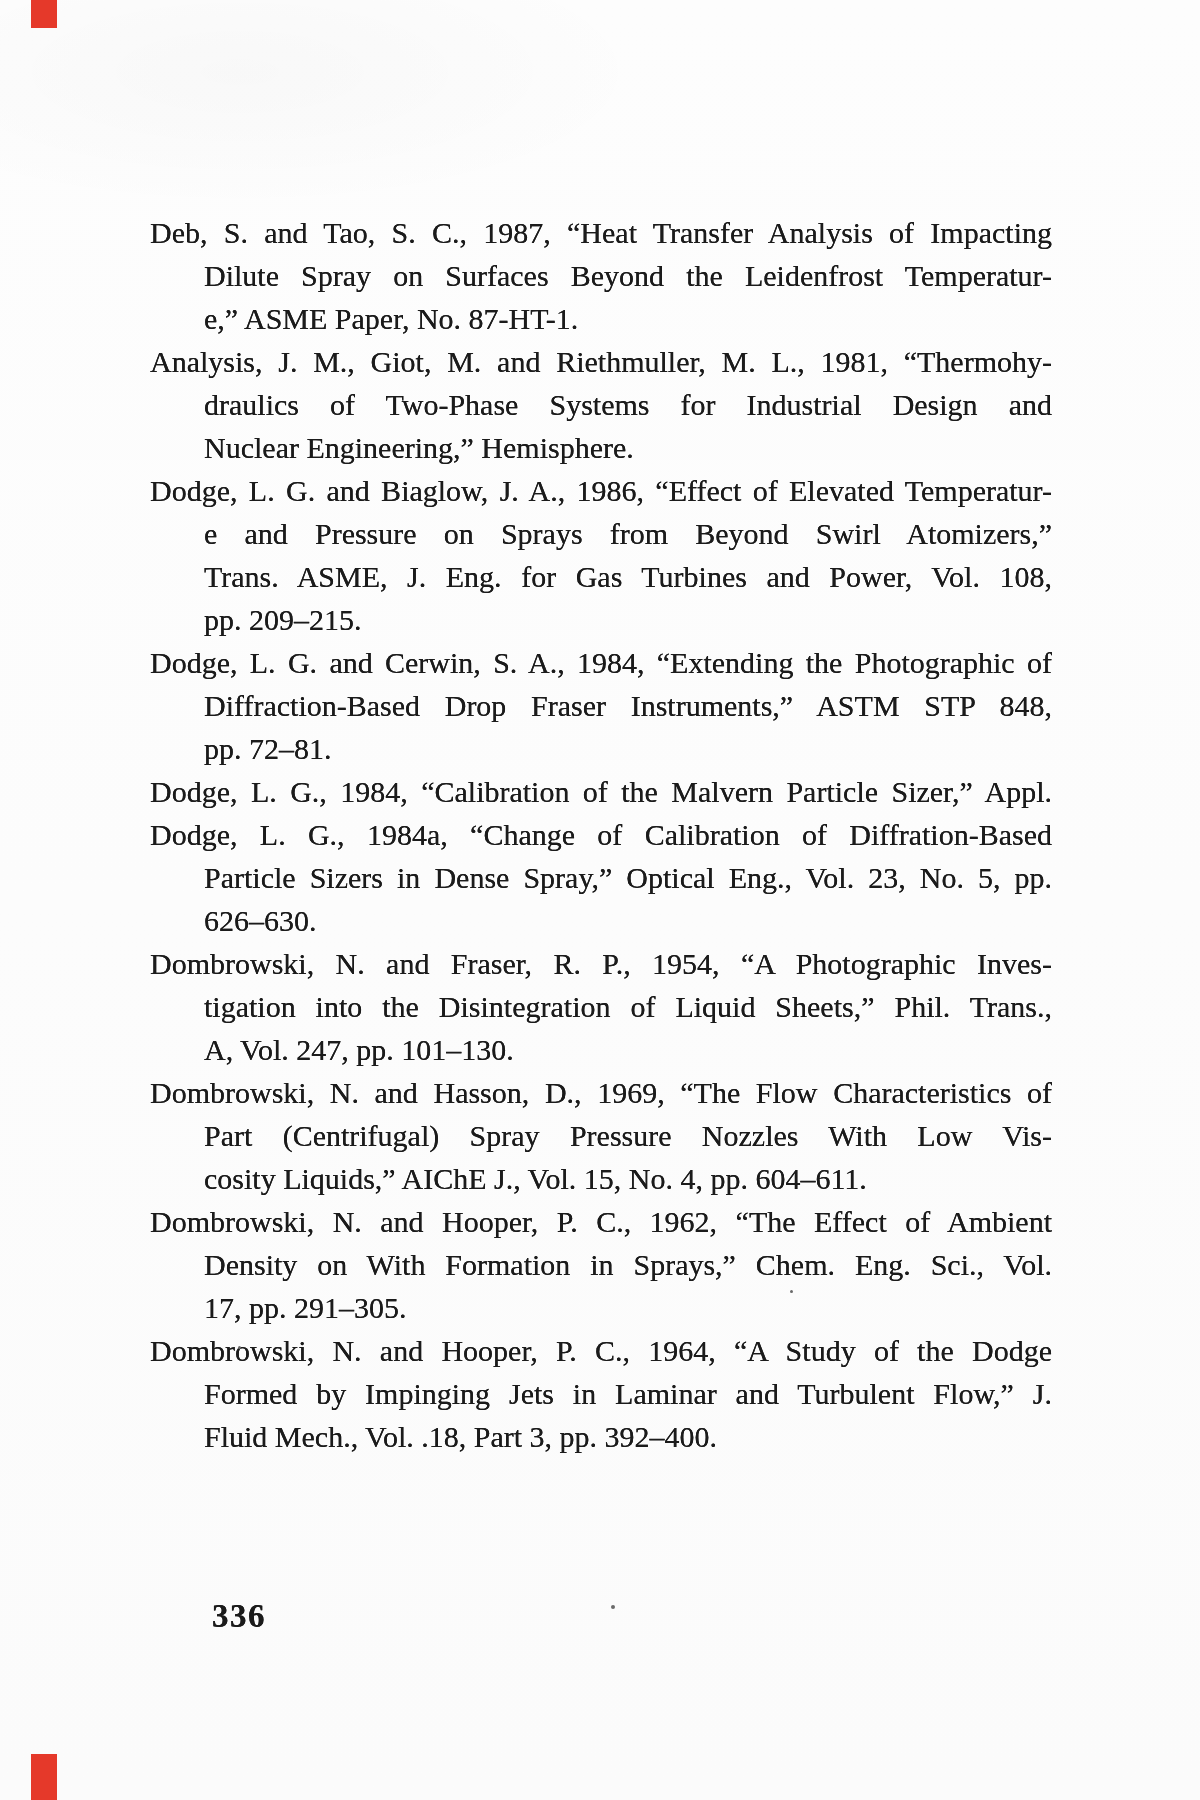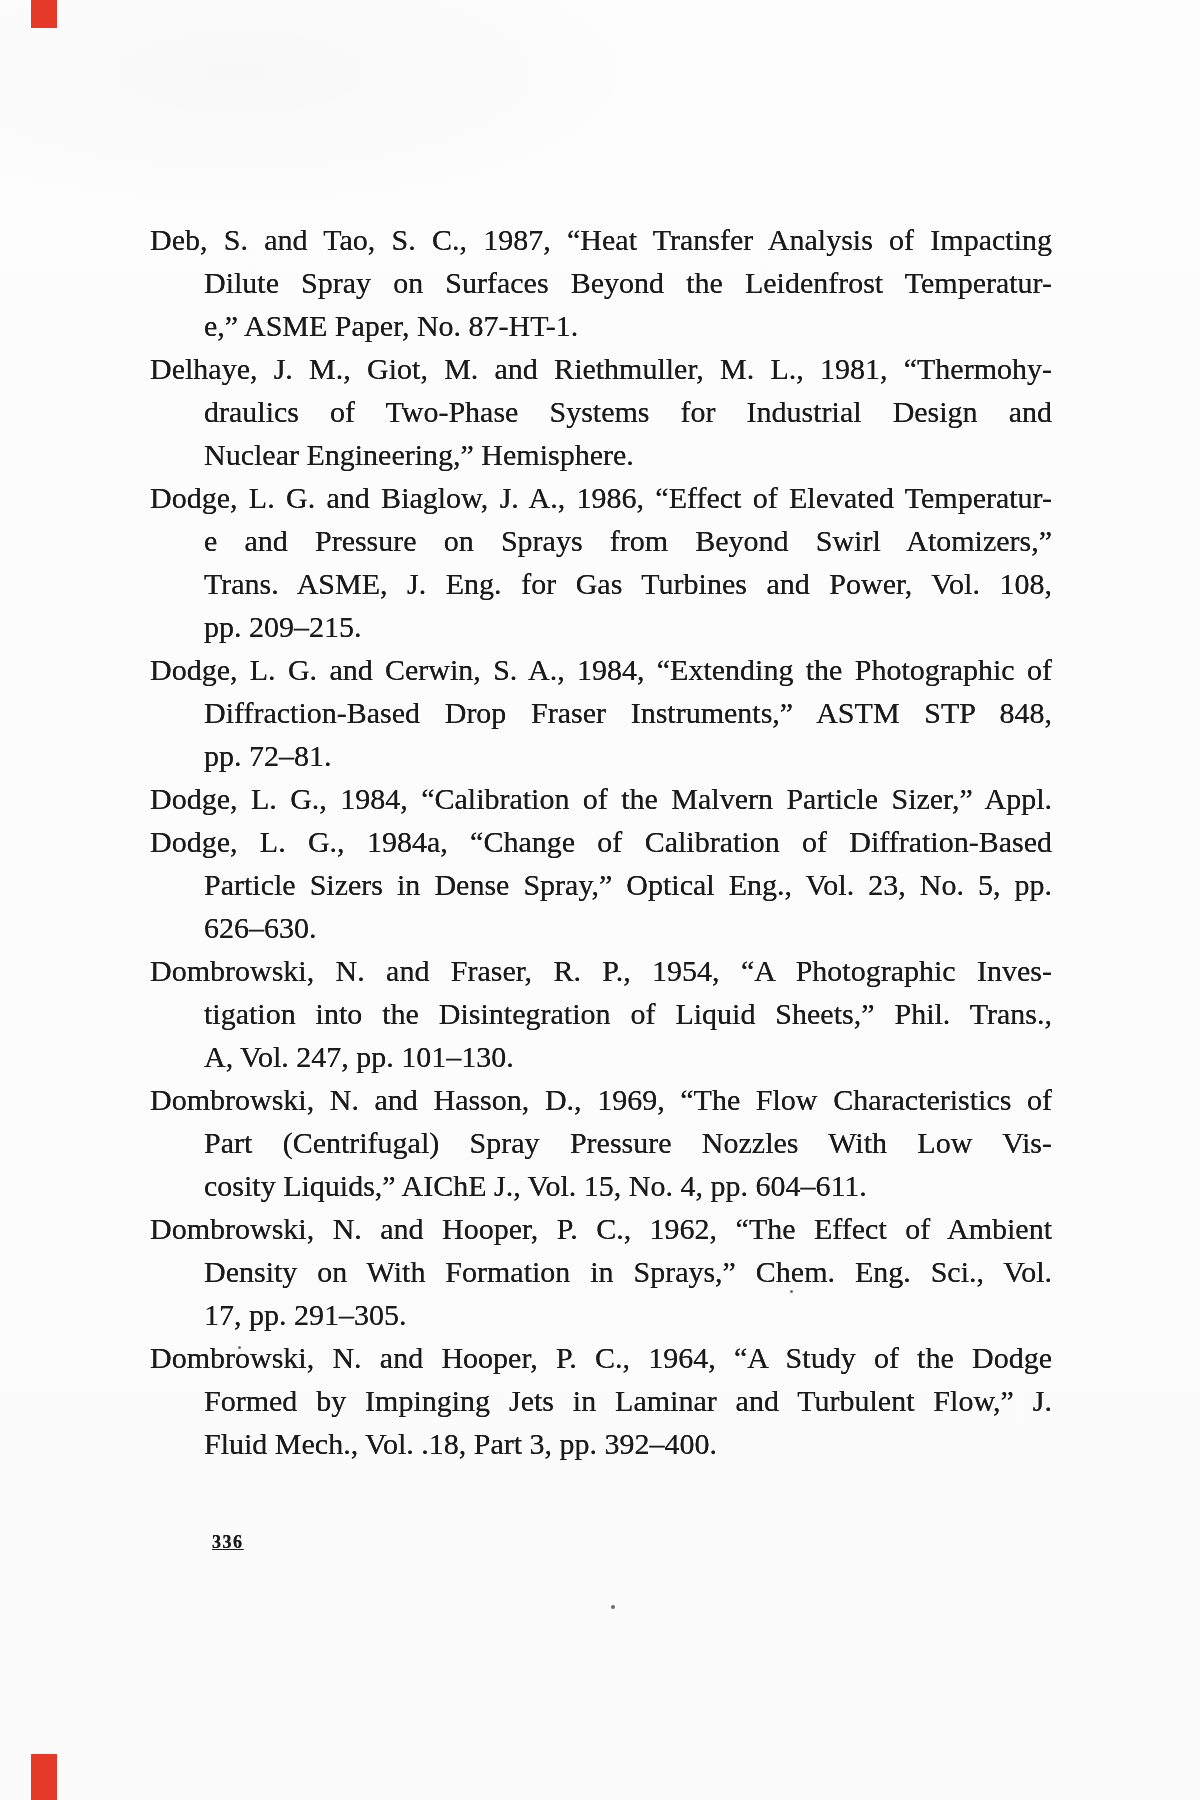--- a/index.html
+++ b/index.html
@@ -23,46 +23,45 @@
     position: absolute;
     inset: 0;
     background:
       radial-gradient(ellipse 600px 200px at 20% 4%, rgba(0,0,0,0.02), rgba(0,0,0,0) 70%),
       linear-gradient(180deg, #fdfdfd 0%, #fbfbfb 100%);
     pointer-events: none;
   }
   .ref-list {
     position: absolute;
     left: 150px;
-    top: 218px;
+    top: 211px;
     width: 902px;
   }
   .ref-line {
     font-size: 30px;
     line-height: 43px;
     text-align: justify;
     text-align-last: justify;
     text-shadow: 0 0 0.5px currentColor;
   }
   .ref-line.cont {
     padding-left: 54px;
     box-sizing: border-box;
   }
   .ref-line.last {
     text-align-last: left;
   }
   .page-number {
     position: absolute;
     left: 212px;
-    top: 1532px;
-    font-size: 18px;
+    top: 1598px;
+    font-size: 33px;
     font-weight: 700;
     letter-spacing: 1.5px;
     text-shadow: 0 0 0.5px currentColor;
-    text-decoration: underline;
   }
   .red-mark {
     position: absolute;
     left: 31px;
     width: 26px;
     background: var(--marker, #e5392a);
   }
   .red-mark.top    { top: 0;      height: 28px; }
   .red-mark.bottom { top: 1754px; height: 46px; }
   .speck {
@@ -81,21 +80,21 @@
   <div class="red-mark top"></div>
   <div class="red-mark bottom"></div>
 
   <div class="ref-list">
       <div class="ref">
         <div class="ref-line">Deb, S. and Tao, S. C., 1987, “Heat Transfer Analysis of Impacting</div>
         <div class="ref-line cont">Dilute Spray on Surfaces Beyond the Leidenfrost Temperatur-</div>
         <div class="ref-line cont last">e,” ASME Paper, No. 87-HT-1.</div>
       </div>
       <div class="ref">
-        <div class="ref-line">Delhaye, J. M., Giot, M. and Riethmuller, M. L., 1981, “Thermohy-</div>
+        <div class="ref-line">Analysis, J. M., Giot, M. and Riethmuller, M. L., 1981, “Thermohy-</div>
         <div class="ref-line cont">draulics of Two-Phase Systems for Industrial Design and</div>
         <div class="ref-line cont last">Nuclear Engineering,” Hemisphere.</div>
       </div>
       <div class="ref">
         <div class="ref-line">Dodge, L. G. and Biaglow, J. A., 1986, “Effect of Elevated Temperatur-</div>
         <div class="ref-line cont">e and Pressure on Sprays from Beyond Swirl Atomizers,”</div>
         <div class="ref-line cont">Trans. ASME, J. Eng. for Gas Turbines and Power, Vol. 108,</div>
         <div class="ref-line cont last">pp. 209–215.</div>
       </div>
       <div class="ref">

